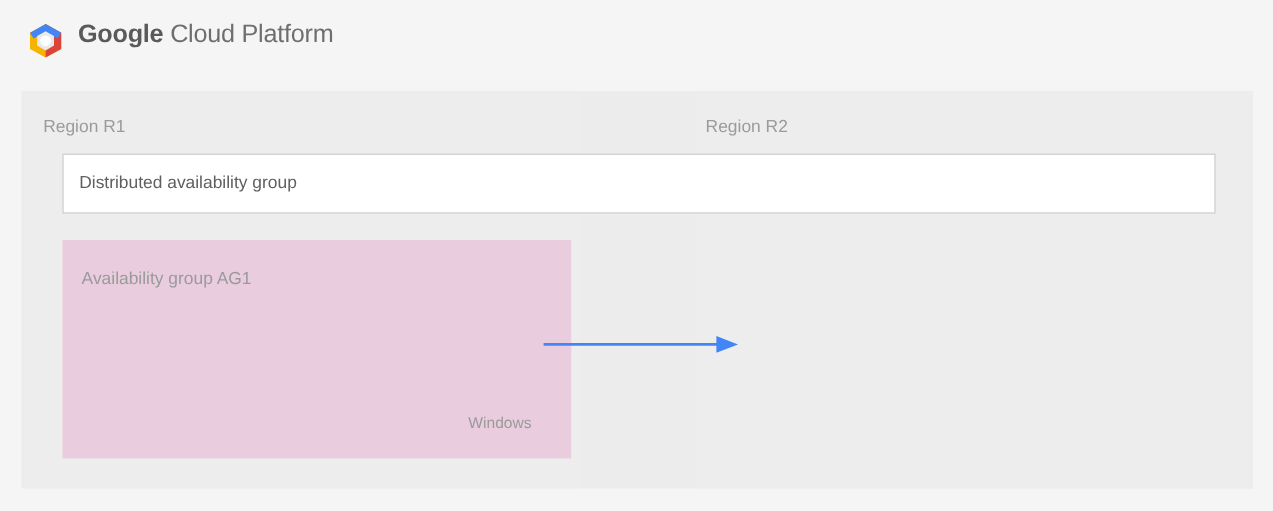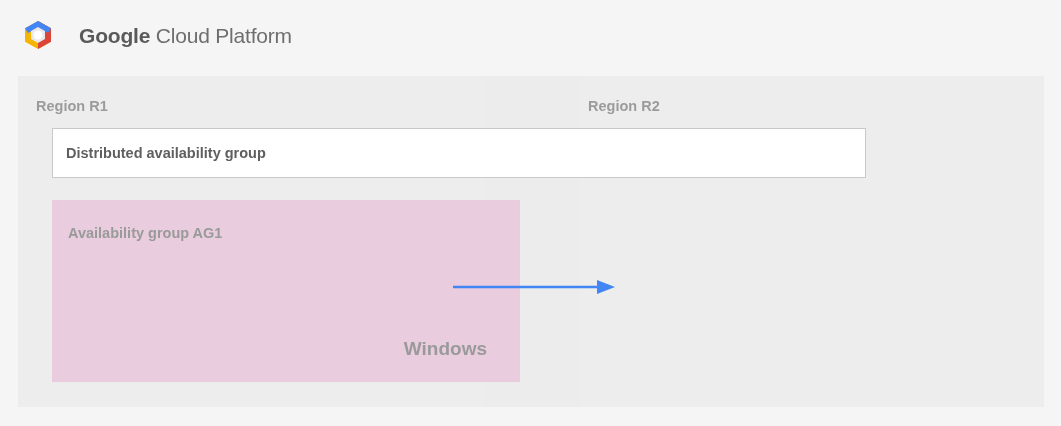--- a/index.html
+++ b/index.html
@@ -16,22 +16,21 @@
   }
 
   
   #brand-header {
     position: absolute;
     left: 22px;
     top: 18px;
     width: 400px;
     height: 34px;
     display: flex;
-    align-items: center;
-    gap: 25px;
+    gap: 11px;
   }
   #gcp-logo {
     width: 32px;
     height: 32px;
     flex: 0 0 auto;
     display: block;
   }
   #brand-wordmark {
     font-size: 21px;
     letter-spacing: -0.2px;
@@ -49,21 +48,20 @@
   }
 
   
   #diagram {
     position: absolute;
     left: 18px;
     top: 76px;
     width: 1026px;
     height: 331px;
     background: #ececec;
-    font-weight: bold;
   }
 
   .region-panel {
     position: absolute;
     top: 0;
     height: 331px;
     background: #ededed;
   }
   #region-panel-r1 { left: 2px;   width: 464px; }
   #region-panel-r2 { left: 562px; width: 464px; }
@@ -76,21 +74,21 @@
     white-space: nowrap;
   }
   #region-panel-r1 .region-label { left: 16px; }
   #region-panel-r2 .region-label { left: 8px; }
 
   
   #dag-box {
     position: absolute;
     left: 34px;
     top: 52px;
-    width: 814px;
+    width: 961px;
     height: 50px;
     background: #ffffff;
     border: 1px solid #c9c9c9;
     box-sizing: border-box;
   }
   #dag-label {
     position: absolute;
     left: 13px;
     top: 50%;
     transform: translateY(-50%);
@@ -99,37 +97,37 @@
     white-space: nowrap;
   }
 
   
   .ag-box {
     position: absolute;
     top: 124px;
     height: 182px;
     background: #e9cdde;
   }
-  #ag-box-1 { left: 34px;  width: 468px; }
+  #ag-box-1 { left: 34px;  width: 424px; }
   #ag-box-2 { left: 594px; width: 401px; }
 
   .ag-title {
     position: absolute;
     top: 25px;
     font-size: 14.5px;
     color: #9a9a9a;
     white-space: nowrap;
   }
   #ag-box-1 .ag-title { left: 16px; }
   #ag-box-2 .ag-title { left: 20px; }
 
   .ag-os {
     position: absolute;
     bottom: 22px;
-    font-size: 19px;
+    font-size: 13px;
     color: #9a9a9a;
     white-space: nowrap;
   }
   #ag-box-1 .ag-os { right: 33px; }
   #ag-box-2 .ag-os { left: 22px; }
 
   
   #replication-arrow {
     position: absolute;
     left: 435px;

